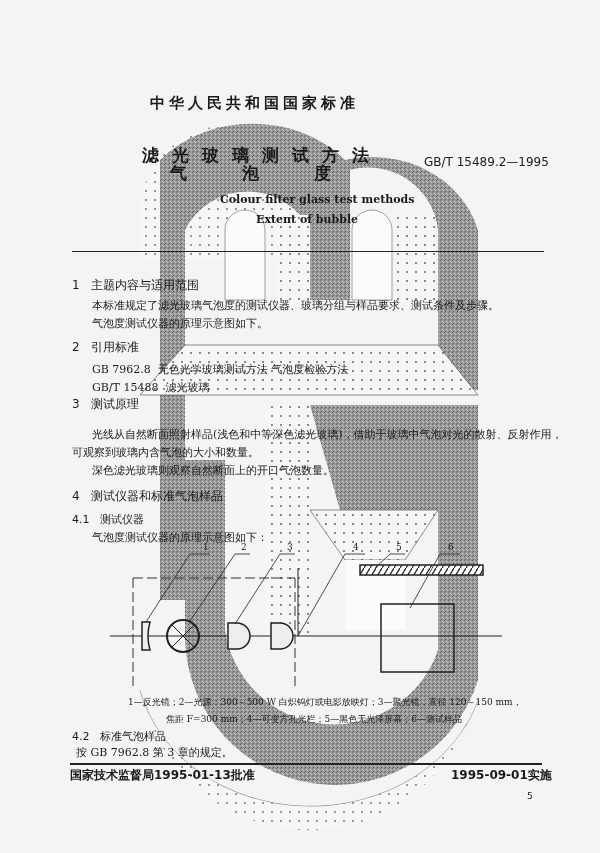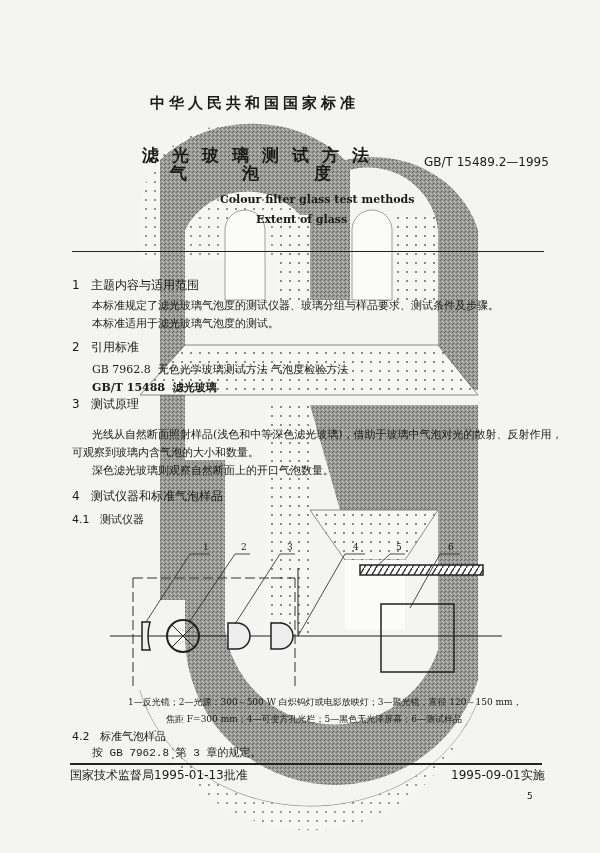--- a/index.html
+++ b/index.html
@@ -16,21 +16,21 @@
   .title-cn{left:142px;top:144px;font-size:17px;letter-spacing:13px;}
   .title-cn2{left:170px;top:162px;font-size:17px;}
   .title-cn2 span{display:inline-block;margin-right:55px;}
   .std-no{left:424px;top:155px;font-size:12px;}
   .title-en{left:176px;top:193px;font-size:11px;}
   .title-en2{left:212px;top:213px;font-size:11px;}
   .rule{position:absolute;height:1px;background:#222;}
   .h1{font-size:12px;font-weight:normal;}
   .body{font-size:11px;}
   .cap{font-size:9px;}
-  .foot{font-size:12px;font-weight:normal;}
+  .foot{font-size:12px;font-weight:bold;}
 </style>
 </head>
 <body>
 
 <div class="page">
 
   <svg class="wm" viewBox="0 0 600 853">
     <defs>
       <pattern id="dots" width="9" height="9" patternUnits="userSpaceOnUse">
         <rect width="9" height="9" fill="#f6f6f4"></rect>
@@ -66,53 +66,54 @@
     <path d="M140,690 A175,150 0 0 0 478,700 L478,680 A150,150 0 0 1 140,640 Z" fill="url(#dots)" opacity="0.85"></path>
   </svg>
 
   <div class="abs sans bold hdr-std">中华人民共和国国家标准</div>
   <div class="abs sans bold title-cn">滤光玻璃测试方法</div>
   <div class="abs sans bold title-cn2">
     <span>气</span><span>泡</span><span>度</span>
   </div>
   <div class="abs sans std-no">GB/T 15489.2—1995</div>
   <div class="abs serif bold title-en">Colour filter glass test methods</div>
-  <div class="abs serif bold title-en2">Extent of glass</div>
+  <div class="abs serif bold title-en2">Extent of bubble</div>
 
   <div class="rule" style="left:72px;top:251px;width:472px;"></div>
 
   <div class="abs sans h1" style="left:72px;top:277px;">
     <span>1</span>&nbsp;&nbsp;&nbsp;<span>主题内容与适用范围</span>
   </div>
   <div class="abs body" style="left:92px;top:298px;">本标准规定了滤光玻璃气泡度的测试仪器、玻璃分组与样品要求、测试条件及步骤。</div>
-  <div class="abs body" style="left:92px;top:316px;">本标准适用于滤光玻璃气泡度的测试。</div>
+  <div class="abs body" style="left:92px;top:316px;">气泡度测试仪器的原理示意图如下。</div>
 
   <div class="abs sans h1" style="left:72px;top:339px;">
     <span>2</span>&nbsp;&nbsp;&nbsp;<span>引用标准</span>
   </div>
   <div class="abs body" style="left:92px;top:362px;">
     <span>GB 7962.8</span>&nbsp;&nbsp;<span>无色光学玻璃测试方法  气泡度检验方法</span>
   </div>
-  <div class="abs body" style="left:92px;top:380px;font-weight:bold;">
+  <div class="abs body" style="left:92px;top:380px;">
     <span>GB/T 15488</span>&nbsp;&nbsp;<span>滤光玻璃</span>
   </div>
 
   <div class="abs sans h1" style="left:72px;top:396px;">
     <span>3</span>&nbsp;&nbsp;&nbsp;<span>测试原理</span>
   </div>
   <div class="abs body" style="left:92px;top:427px;">光线从自然断面照射样品(浅色和中等深色滤光玻璃)，借助于玻璃中气泡对光的散射、反射作用，</div>
   <div class="abs body" style="left:92px;top:463px;">深色滤光玻璃则观察自然断面上的开口气泡数量。</div>
   <div class="abs body" style="left:72px;top:445px;">可观察到玻璃内含气泡的大小和数量。</div>
 
   <div class="abs sans h1" style="left:72px;top:488px;">
     <span>4</span>&nbsp;&nbsp;&nbsp;<span>测试仪器和标准气泡样品</span>
   </div>
   <div class="abs sans body" style="left:72px;top:512px;">
     <span>4.1</span>&nbsp;&nbsp;&nbsp;<span>测试仪器</span>
   </div>
+  <div class="abs body" style="left:92px;top:530px;">气泡度测试仪器的原理示意图如下：</div>
 
   <svg class="abs" style="left:100px;top:548px;" width="420" height="140" viewBox="0 0 420 140">
 
     <line x1="10" y1="88" x2="402" y2="88" stroke="#222" stroke-width="1"></line>
 
     <path d="M33,30 L33,144 M33,30 L195,30 M195,30 L195,144" fill="none" stroke="#333" stroke-width="1" stroke-dasharray="10,4"></path>
 
     <path d="M42,74 L50,74 Q46,88 50,102 L42,102 Z" fill="#eee" stroke="#222" stroke-width="1.5"></path>
 
     <circle cx="83" cy="88" r="16" fill="none" stroke="#222" stroke-width="2"></circle>
@@ -153,21 +154,21 @@
   <div class="abs cap" style="left:353px;top:542px;">4</div>
   <div class="abs cap" style="left:396px;top:542px;">5</div>
   <div class="abs cap" style="left:448px;top:542px;">6</div>
 
   <div class="abs cap" style="left:128px;top:696px;">1—反光镜；2—光源：300～500 W 白炽钨灯或电影放映灯；3—聚光镜，直径 120～150 mm，</div>
   <div class="abs cap" style="left:166px;top:713px;">焦距 F=300 mm；4—可变方孔光栏；5—黑色无光泽屏幕；6—测试样品</div>
 
   <div class="abs sans body" style="left:72px;top:729px;">
     <span>4.2</span>&nbsp;&nbsp;&nbsp;<span>标准气泡样品</span>
   </div>
-  <div class="abs body" style="left:92px;top:745px;font-family:Liberation Mono, monospace;">按 GB 7962.8 第 3 章的规定。</div>
+  <div class="abs body" style="left:76px;top:745px;">按 GB 7962.8 第 3 章的规定。</div>
 
   <div class="rule" style="left:70px;top:763px;width:472px;height:1.5px;"></div>
 
   <div class="abs sans foot" style="left:70px;top:767px;">国家技术监督局1995-01-13批准</div>
   <div class="abs sans foot" style="left:451px;top:767px;">1995-09-01实施</div>
   <div class="abs sans" style="left:527px;top:791px;font-size:9px;">5</div>
 
 </div>
 
 </body></html>

